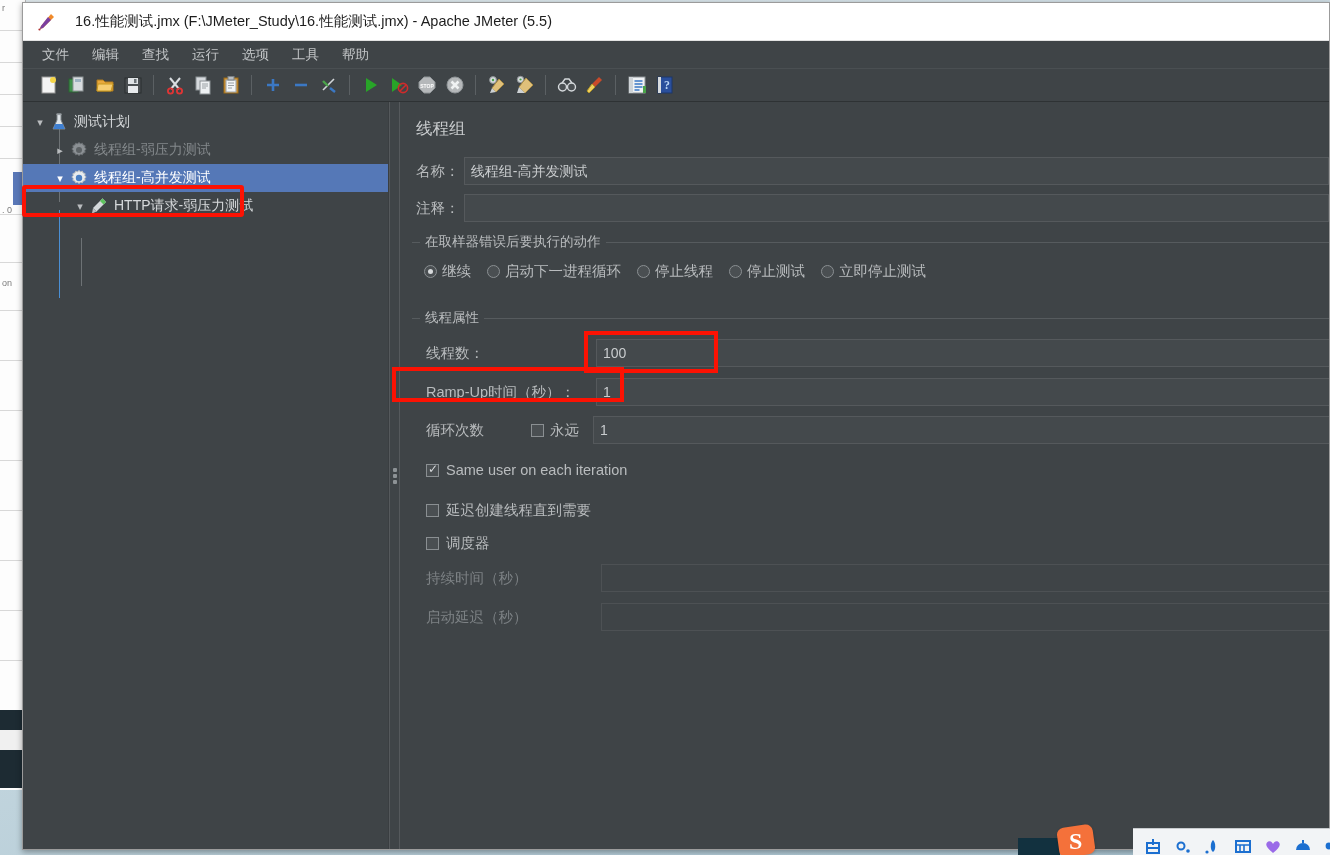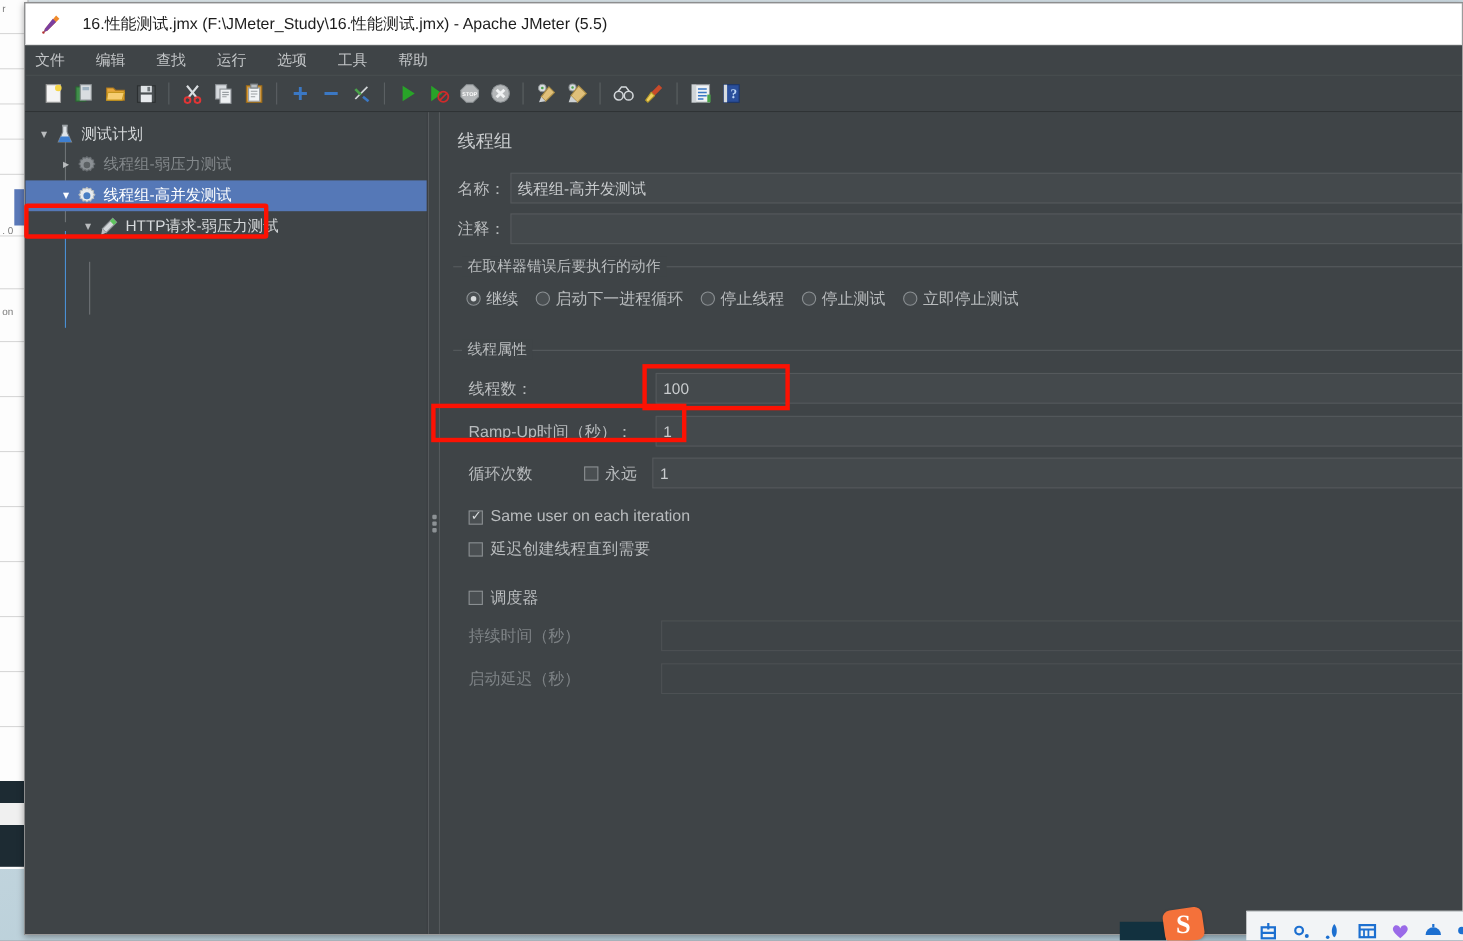--- a/index.html
+++ b/index.html
@@ -51,21 +51,21 @@
   .title-icon { width:22px; height:22px; position:relative; margin-right:8px; flex:0 0 auto; }
   .title-text {
     font-size:14.5px; color:#1d1d1d; white-space:nowrap;
     font-family:"Liberation Sans","DejaVu Sans",sans-serif;
     margin-left:10px;
   }
 
   
   .menubar {
     height:28px; background:#3f4447; display:flex; align-items:center;
-    gap:10px; border-bottom:1px solid #4a4f52;
+    padding-left:10px; gap:5px; border-bottom:1px solid #4a4f52;
   }
   .menu-item {
     font-size:13.5px; color:#c2c5c7; padding:3px 9px; cursor:default;
     white-space:nowrap;
   }
 
   
   .toolbar {
     height:33px; background:#3f4447; display:flex; align-items:center;
     padding-left:12px; gap:1px; border-bottom:1px solid #2e3234;
@@ -536,21 +536,21 @@
           <span class="cb" style="margin-right:6px"></span>
           <span class="cb-label" style="margin-right:14px">永远</span>
           <div class="f-input" style="width:742px">1</div>
         </div>
 
         <div class="cb-row" style="left:26px; top:360px;">
           <span class="cb checked"></span>
           <span class="cb-label">Same user on each iteration</span>
         </div>
 
-        <div class="cb-row" style="left:26px; top:388px;">
+        <div class="cb-row" style="left:26px; top:399px;">
           <span class="cb"></span>
           <span class="cb-label">延迟创建线程直到需要</span>
         </div>
 
         <div class="cb-row" style="left:26px; top:432px;">
           <span class="cb"></span>
           <span class="cb-label">调度器</span>
         </div>
 
         <div class="form-row" style="top:462px; left:26px;">

